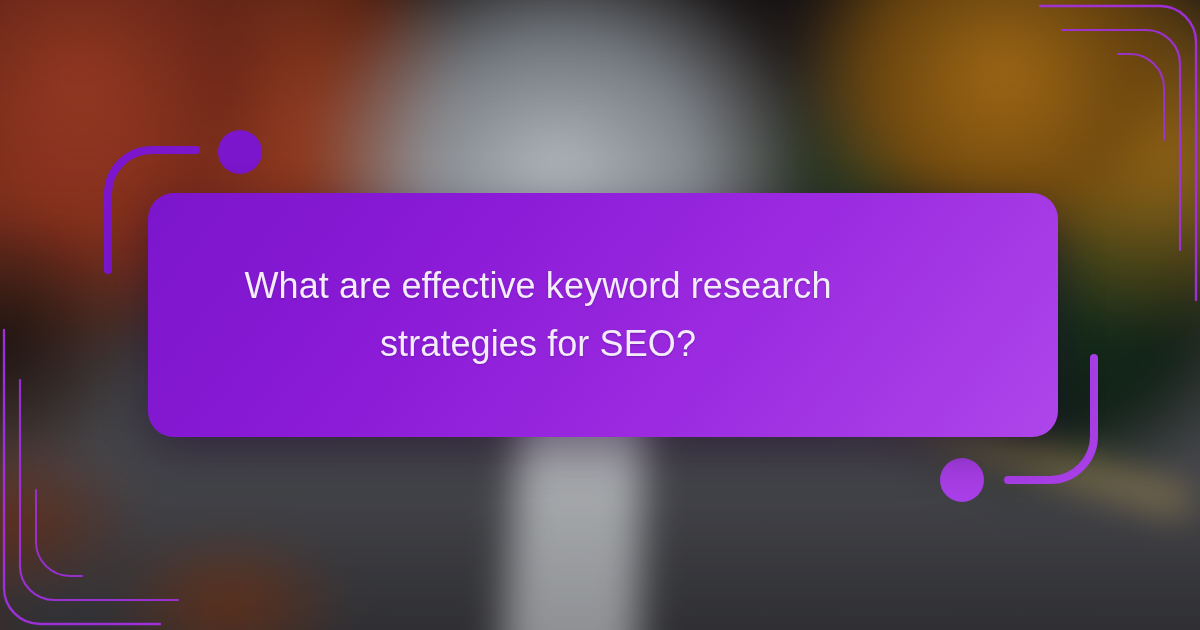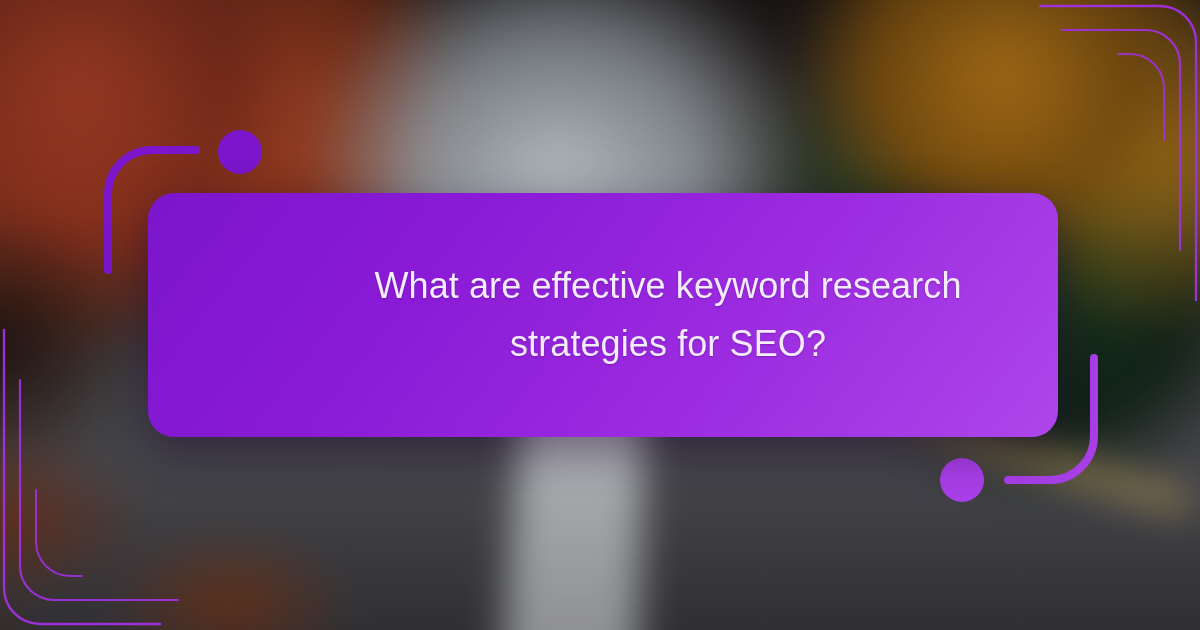--- a/index.html
+++ b/index.html
@@ -111,21 +111,21 @@
   
   .q-card {
     position:absolute;
     left:148px; top:193px;
     width:910px; height:244px;
     border-radius:26px;
     background:linear-gradient(128deg, #7b16cc 0%, #8a1ad6 30%, #9b2ae0 62%, #ae46ea 100%);
     box-shadow:0 14px 44px rgba(28,6,48,0.45);
     display:flex;
     align-items:center;
-    justify-content:flex-end;
+    justify-content:flex-start;
     padding:0 70px;
   }
   .q-text {
     color:#f4ecfb;
     font-size:36px;
     font-weight:300;
     line-height:1.62;
     text-align:center;
     letter-spacing:0.1px;
     max-width:640px;

